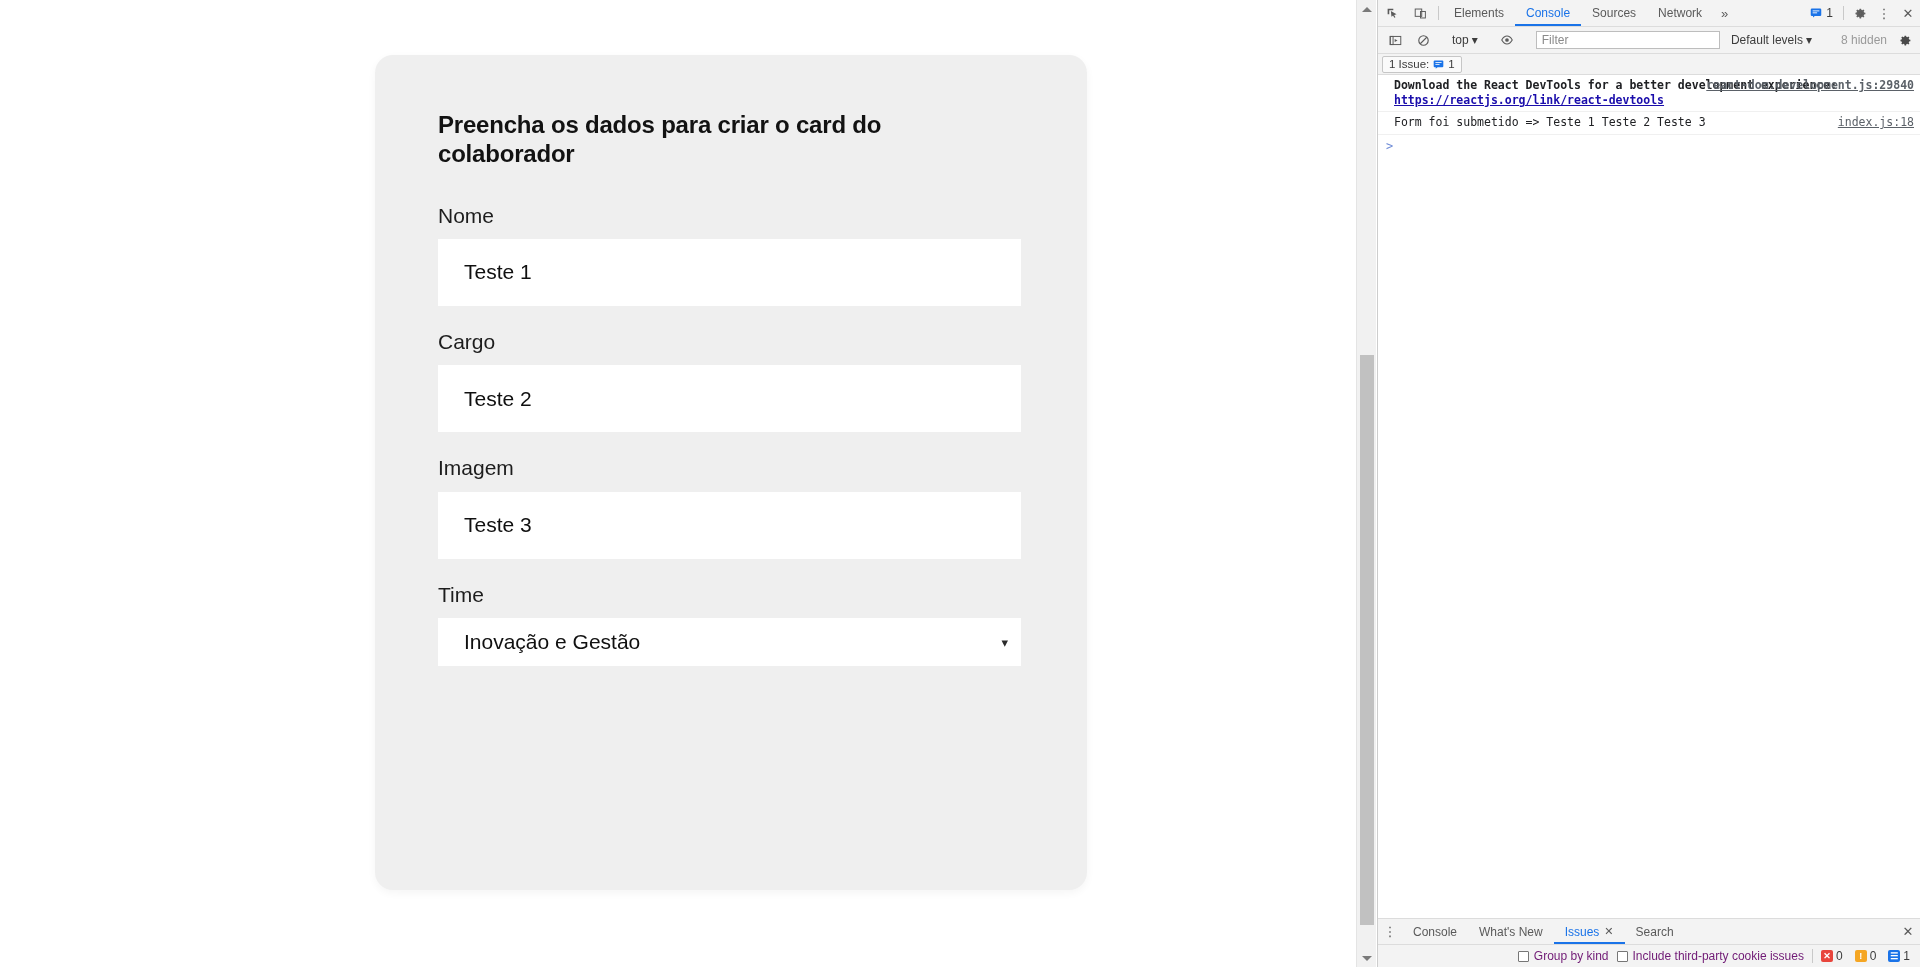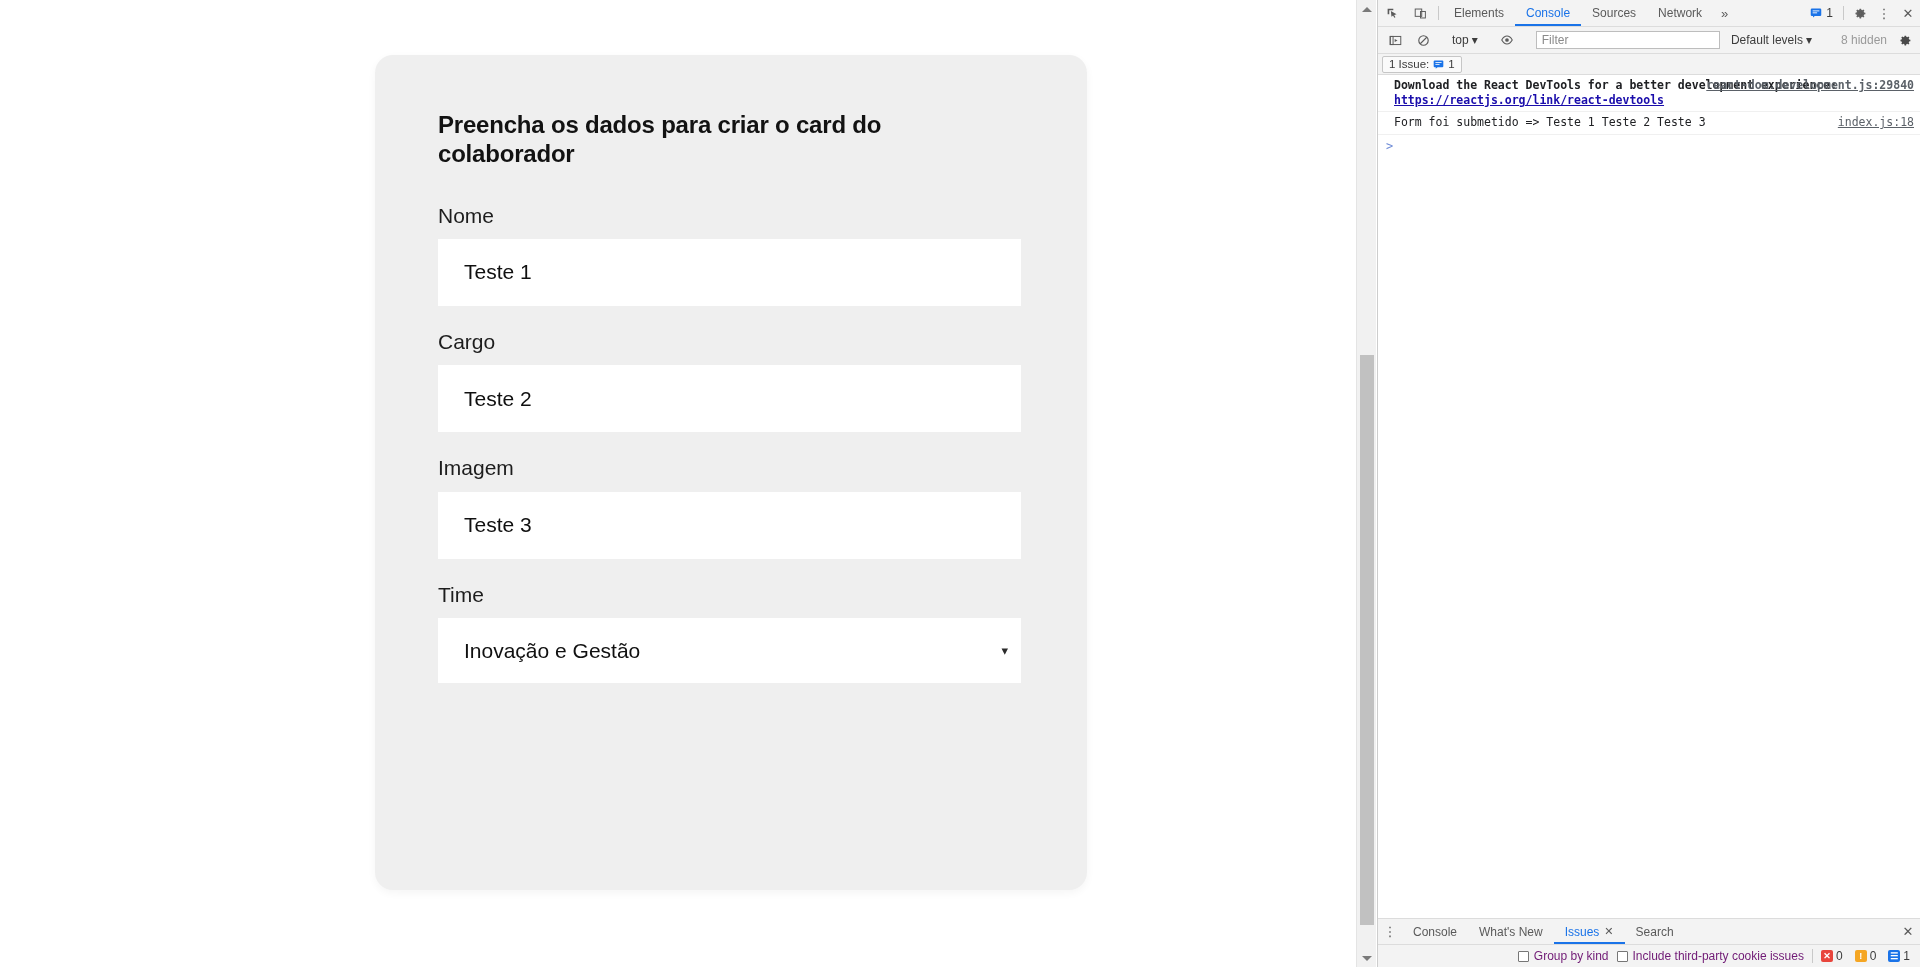--- a/index.html
+++ b/index.html
@@ -55,21 +55,21 @@
     color: #101010;
     padding: 0 0 0 26px;
     display: block;
     border-radius: 0;
     -webkit-appearance: none;
     appearance: none;
   }
   .field-select-wrap { position: relative; width: 583px; }
   .field-select {
     width: 583px;
-    height: 65px;
+    height: 48px;
     background: #ffffff;
     border: none;
     outline: none;
     font-family: "Liberation Sans", sans-serif;
     font-size: 21px;
     color: #101010;
     padding: 0 34px 0 26px;
     -webkit-appearance: none;
     appearance: none;
     border-radius: 0;

